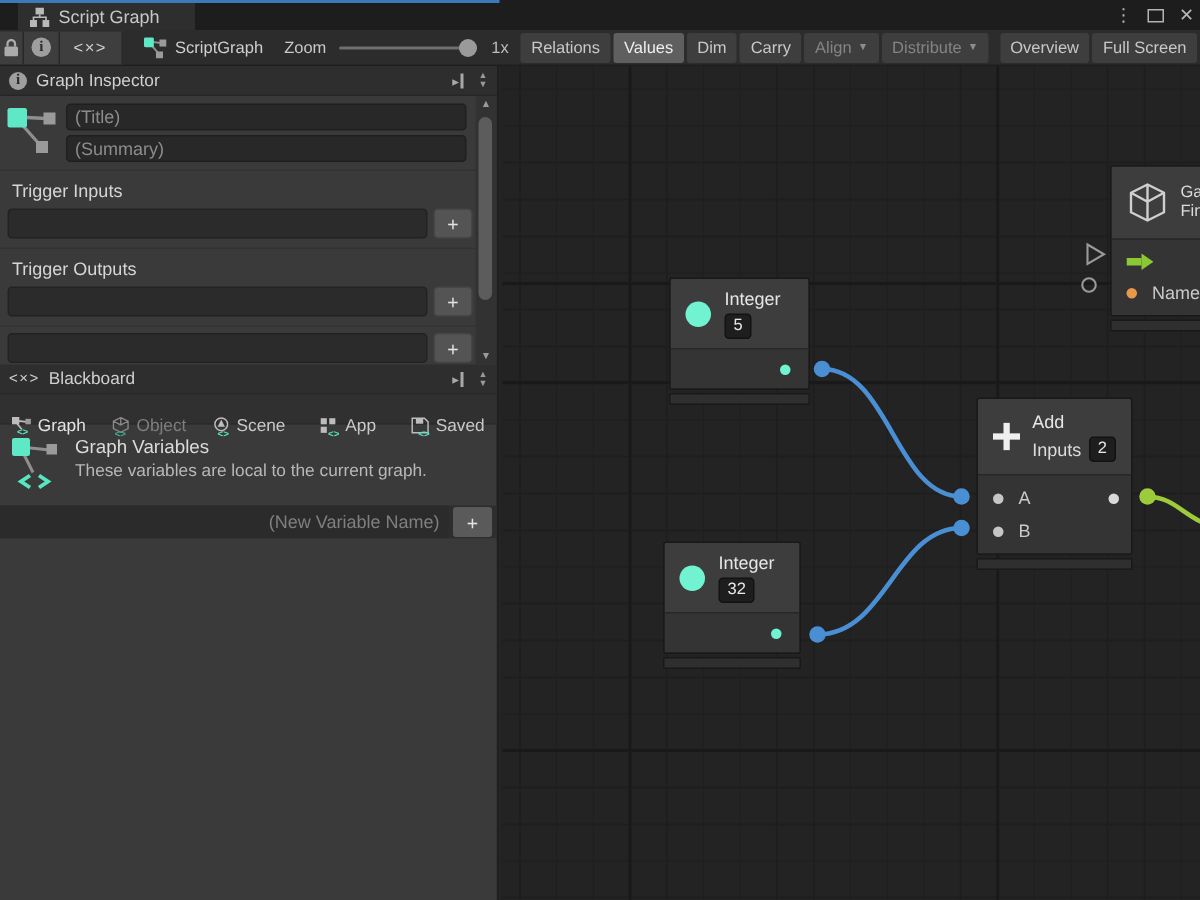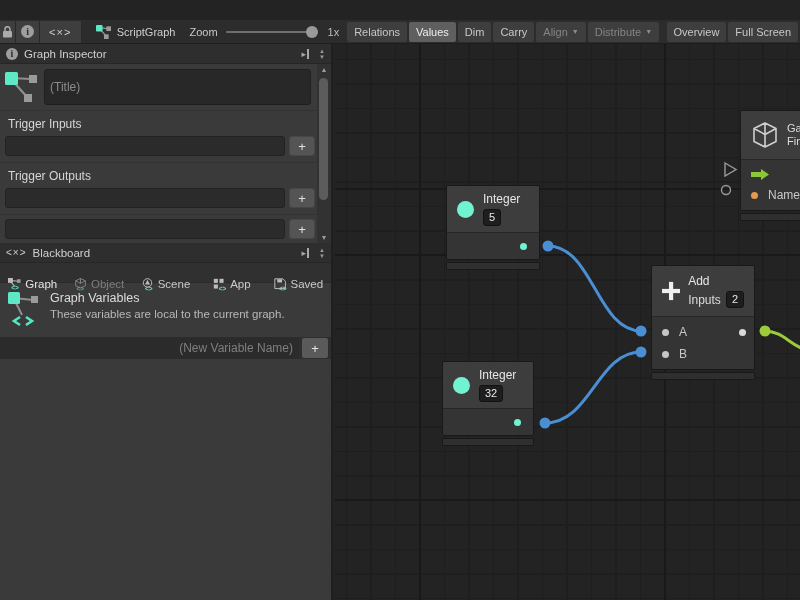--- a/index.html
+++ b/index.html
@@ -48,21 +48,21 @@
   .dock-icon .bar { width:2px; height:10px; background:#a8a8a8; }
   .mini-arrows { display:flex; flex-direction:column; color:#9a9a9a; font-size:6px; line-height:6px; margin-left:4px; }
 
   .inspector-body { position:relative; height:179px; }
   .scrollcol { position:absolute; right:0; top:0; width:14px; height:179px; background:#323232; }
   .scroll-thumb { position:absolute; left:2px; top:14px; width:9px; height:122px; background:#5c5c5c; border-radius:5px; }
   .scroll-arrow { position:absolute; left:0; width:14px; text-align:center; color:#9a9a9a; font-size:7px; }
 
   .title-block { display:flex; padding:5px 20px 5px 4px; gap:6px; }
   .field-col { flex:1; display:flex; flex-direction:column; gap:3px; }
-  .inset-input { height:36px; background:#282828; border:1px solid #1f1f1f; border-radius:3px;
+  .inset-input { height:18px; background:#282828; border:1px solid #1f1f1f; border-radius:3px;
     color:#bdbdbd; font-size:12px; padding:0 5px; width:100%; outline:none; font-family:"Liberation Sans",sans-serif; }
   .inset-input::placeholder { color:#8c8c8c; opacity:1; }
 
   .insp-section { border-top:1px solid #333333; padding:4px 0 6px 0; }
   .sec-label { color:#d6d6d6; font-size:12px; padding:2px 8px 5px 8px; }
   .sec-row { display:flex; align-items:center; gap:4px; padding:0 16px 0 5px; }
   .sec-inset { flex:1; height:20px; background:#2b2b2b; border:1px solid #222222; border-radius:3px; }
   .plus-btn { width:26px; height:20px; background:#545454; border:1px solid #464646; border-radius:3px;
     color:#e2e2e2; font-size:13px; display:flex; align-items:center; justify-content:center; }
 
@@ -108,20 +108,37 @@
   .dot.gray { background:#c6c6c6; }
   .dot.teal { background:#71f2d1; }
   .dot.orange { background:#e8984a; }
   .dot.right { position:absolute; right:8px; top:50%; margin-top:-3.5px; }
 </style>
 </head>
 <body>
 
 <div id="root">
 
+  <div class="titlebar">
+    <div class="focus-line"></div>
+    <div class="doc-tab">
+      <svg width="13" height="13" viewBox="0 0 14 14">
+        <rect x="4" y="0" width="6" height="5" fill="#b9b9b9"></rect>
+        <rect x="0" y="9" width="5" height="5" fill="#b9b9b9"></rect>
+        <rect x="9" y="9" width="5" height="5" fill="#b9b9b9"></rect>
+        <path d="M7 5 V7 M2.5 9 V7 H11.5 V9" stroke="#b9b9b9" stroke-width="1.2" fill="none"></path>
+      </svg>
+      <span>Script Graph</span>
+    </div>
+    <div class="win-controls">
+      <span>⋮</span>
+      <span class="sq"></span>
+      <span>✕</span>
+    </div>
+  </div>
 
   <div class="toolbar">
     <div class="tb-btn tb-lock">
       <svg width="11" height="12" viewBox="0 0 11 12">
         <rect x="1" y="5" width="9" height="6.5" rx="1" fill="#ababab"></rect>
         <path d="M3 5 V3.2 A2.5 2.5 0 0 1 8 3.2 V5" stroke="#ababab" stroke-width="1.5" fill="none"></path>
       </svg>
     </div>
     <div class="tb-btn tb-info">
       <span class="info-circle">i</span>
@@ -193,20 +210,21 @@
     <div class="inspector-body">
       <div class="title-block">
         <svg width="34" height="36" viewBox="0 0 34 36">
           <path d="M7 9 L27 10 M7 10 L23 28" stroke="#8f8f8f" stroke-width="2.2"></path>
           <rect x="1" y="3" width="13" height="13" rx="1.5" fill="#5fe8c6"></rect>
           <rect x="25" y="6" width="8" height="8" fill="#9a9a9a"></rect>
           <rect x="20" y="25" width="8" height="8" fill="#9a9a9a"></rect>
         </svg>
         <div class="field-col">
           <input class="inset-input" placeholder="(Title)" style="">
+          <input class="inset-input" placeholder="(Summary)" style="">
         </div>
       </div>
 
       <div class="insp-section">
         <div class="sec-label">Trigger Inputs</div>
         <div class="sec-row">
           <div class="sec-inset"></div>
           <div class="plus-btn">+</div>
         </div>
       </div>

